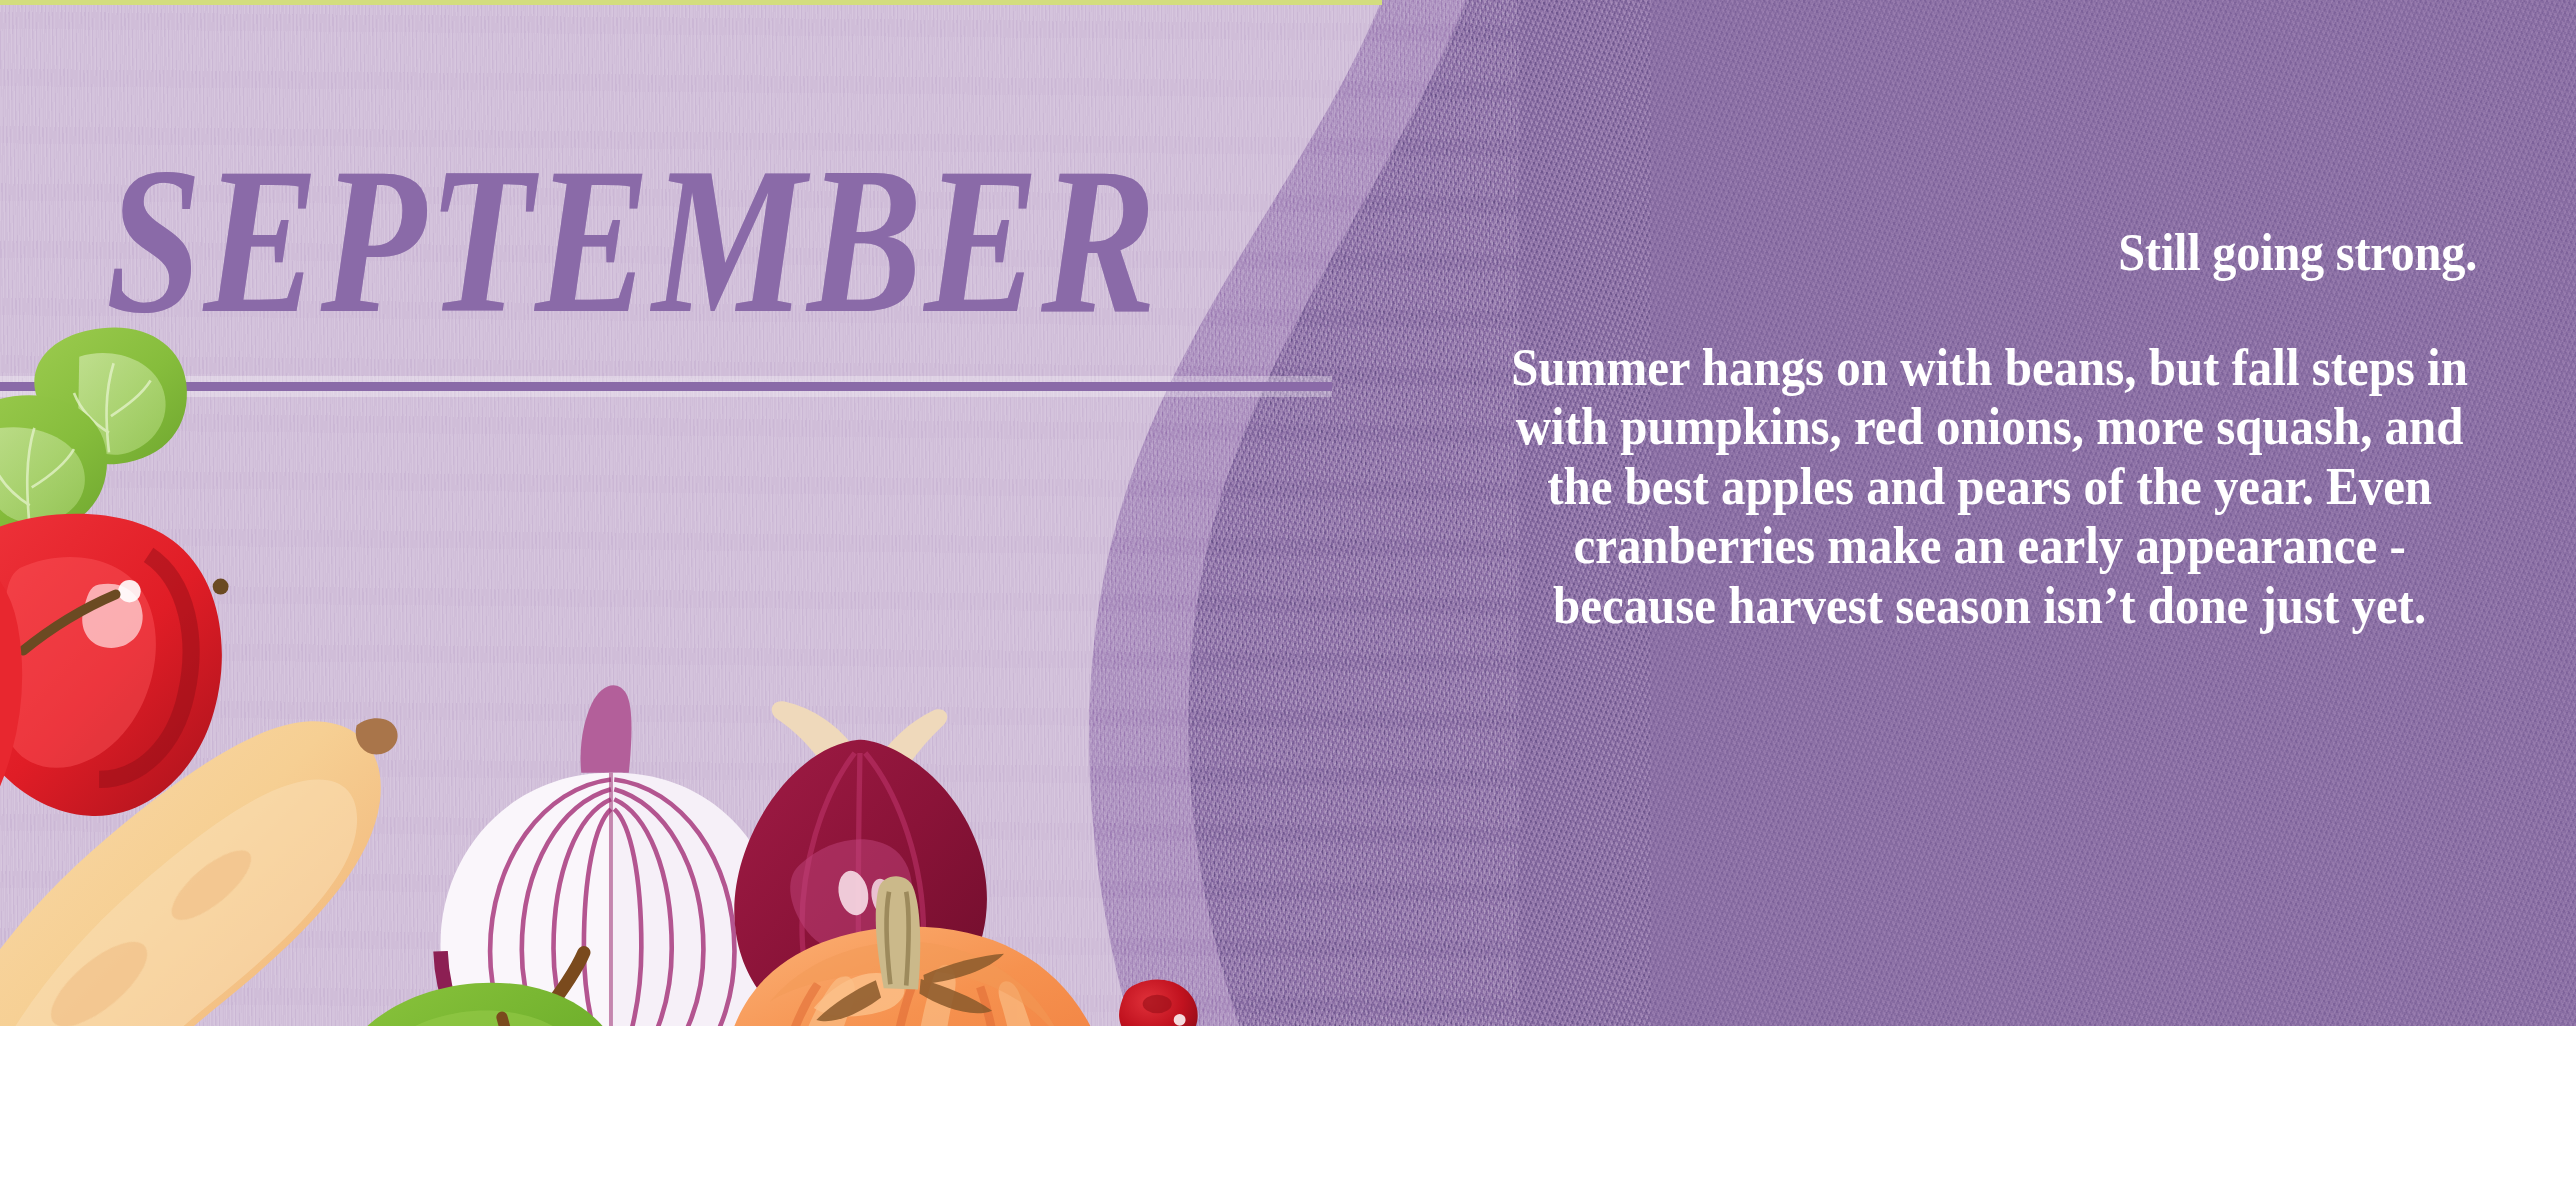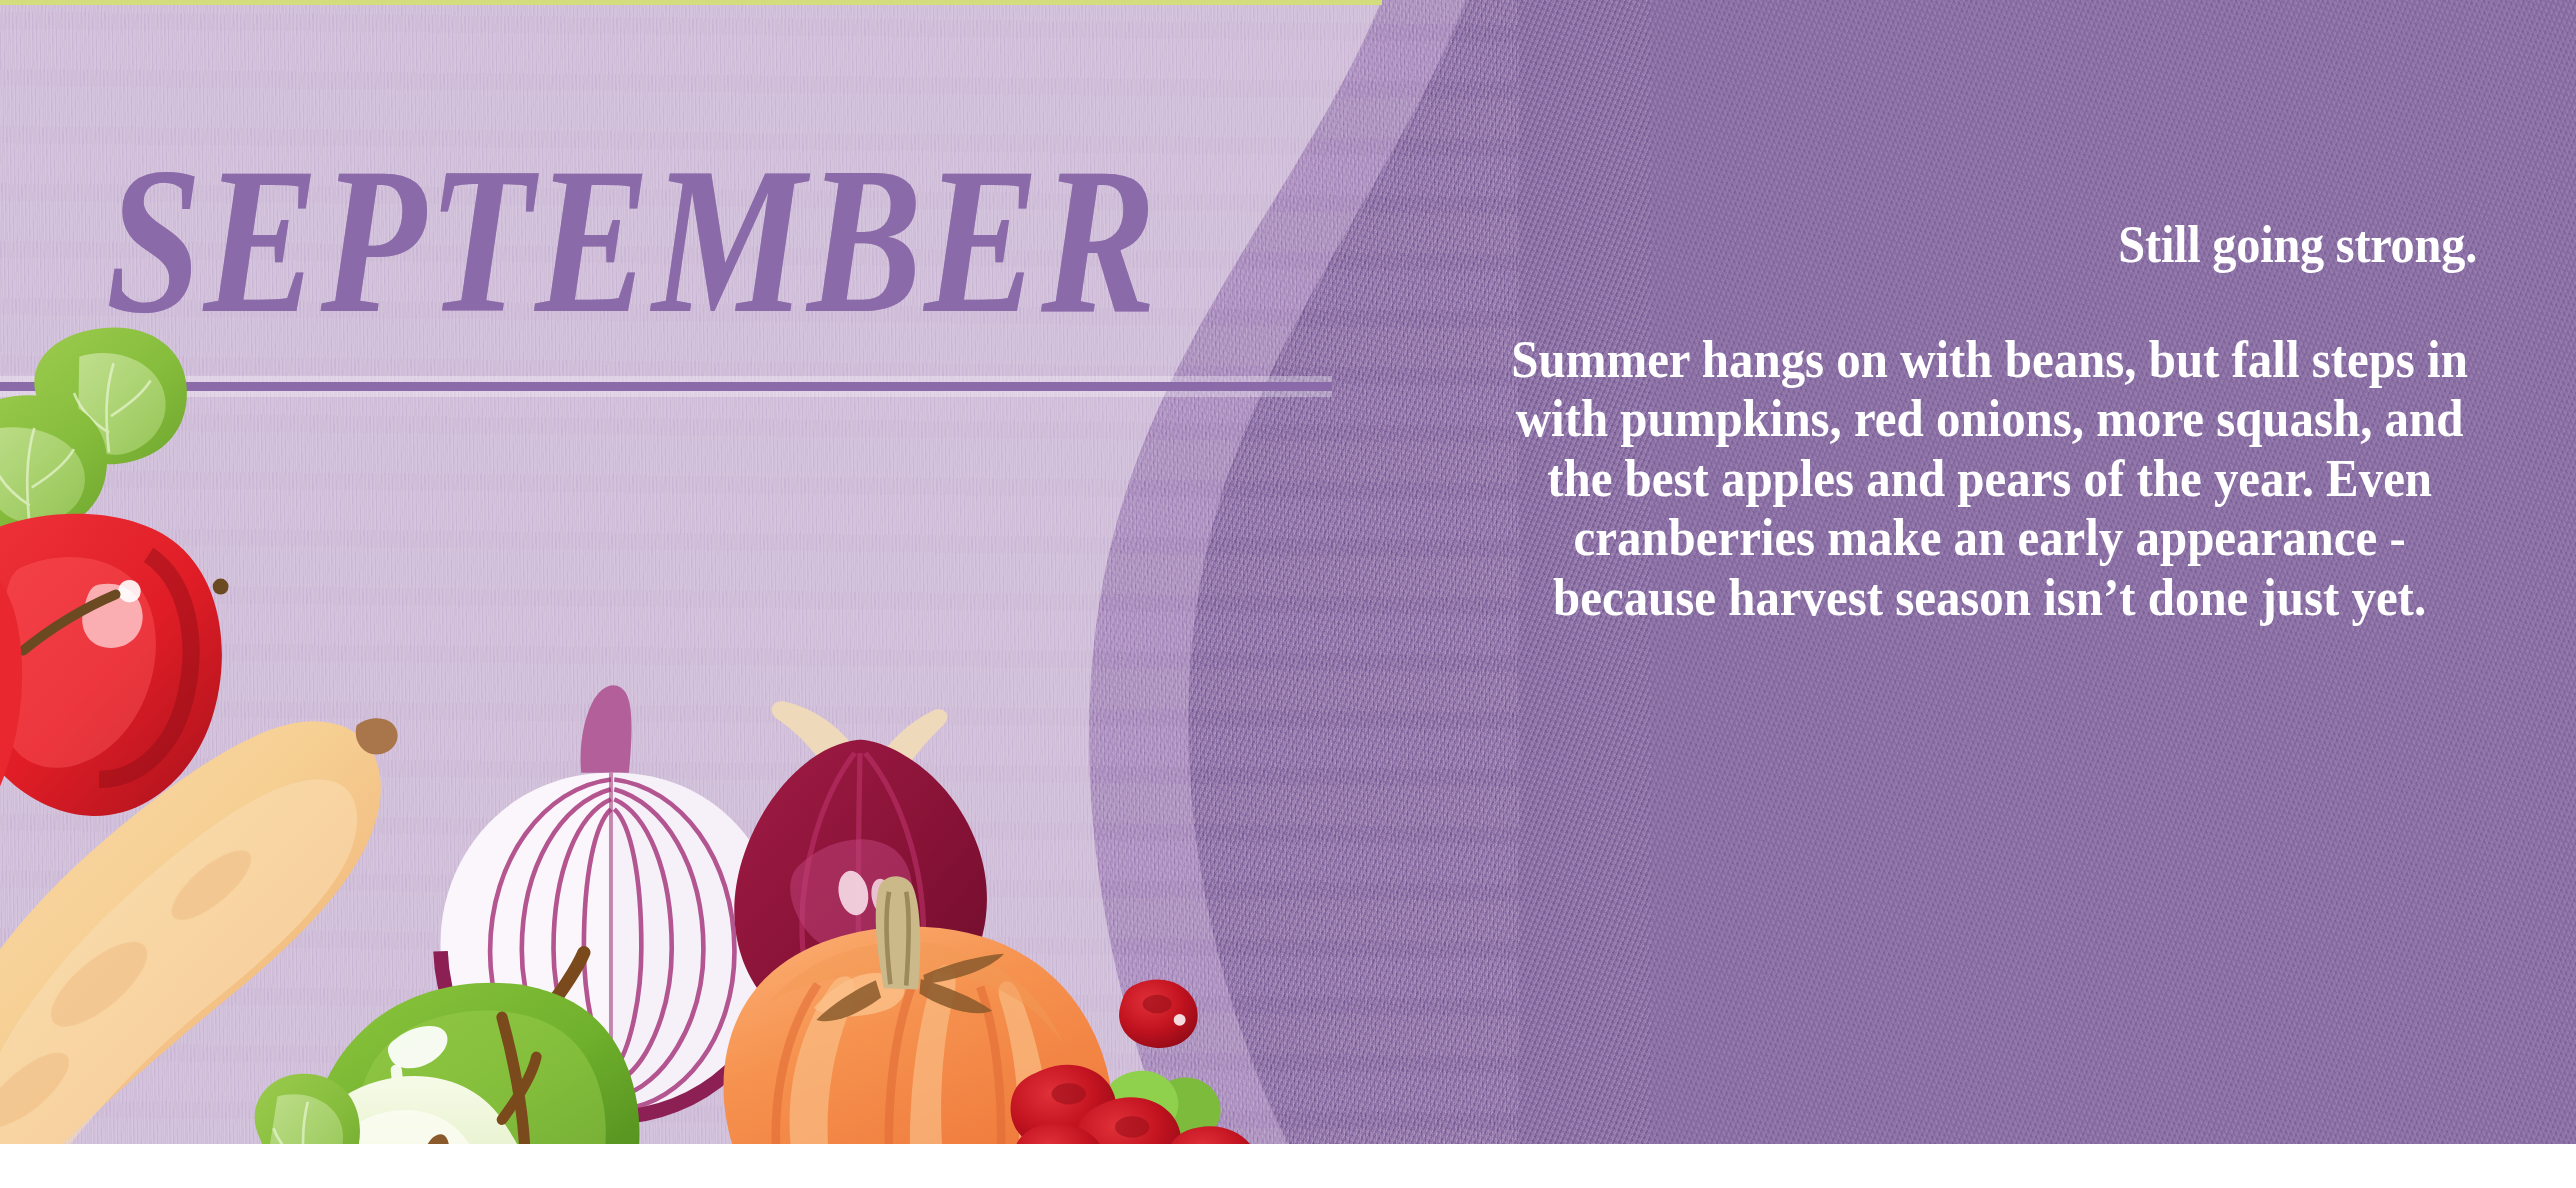--- a/index.html
+++ b/index.html
@@ -1,18 +1,18 @@
 <!DOCTYPE html>
 <html style="font-size:10.6px"><head>
 <meta charset="utf-8">
 <style>
   html,body{margin:0;padding:0;background:#fff;}
   #poster{
     position:relative;
-    width:2576px;height:1144px;
+    width:2576px;height:1026px;
     overflow:hidden;
     font-family:"Liberation Serif", serif;
     background:#8a6fa4;
   }
 
   
   .tex{
     position:absolute;inset:0;
     pointer-events:none;
     opacity:.5;
@@ -59,21 +59,21 @@
     font-size:210px;line-height:1;
     letter-spacing:.012em;
     color:#8a6aa8;
     transform:scaleX(.82);transform-origin:left center;
     white-space:nowrap;
     text-shadow:0 0 0.7px rgba(138,106,168,.45);
   }
 
   
   #copy{
-    position:absolute;left:1440px;top:218px;width:1037px;
+    position:absolute;left:1440px;top:226px;width:1037px;
     text-align:right;color:#ffffff;
   }
   #headline{
     font-family:"Liberation Serif", serif;
     font-weight:700;font-size:52px;line-height:1.05;
     letter-spacing:-.005em;
     transform:scaleX(.93);transform-origin:right center;
     white-space:nowrap;
   }
   #body{

